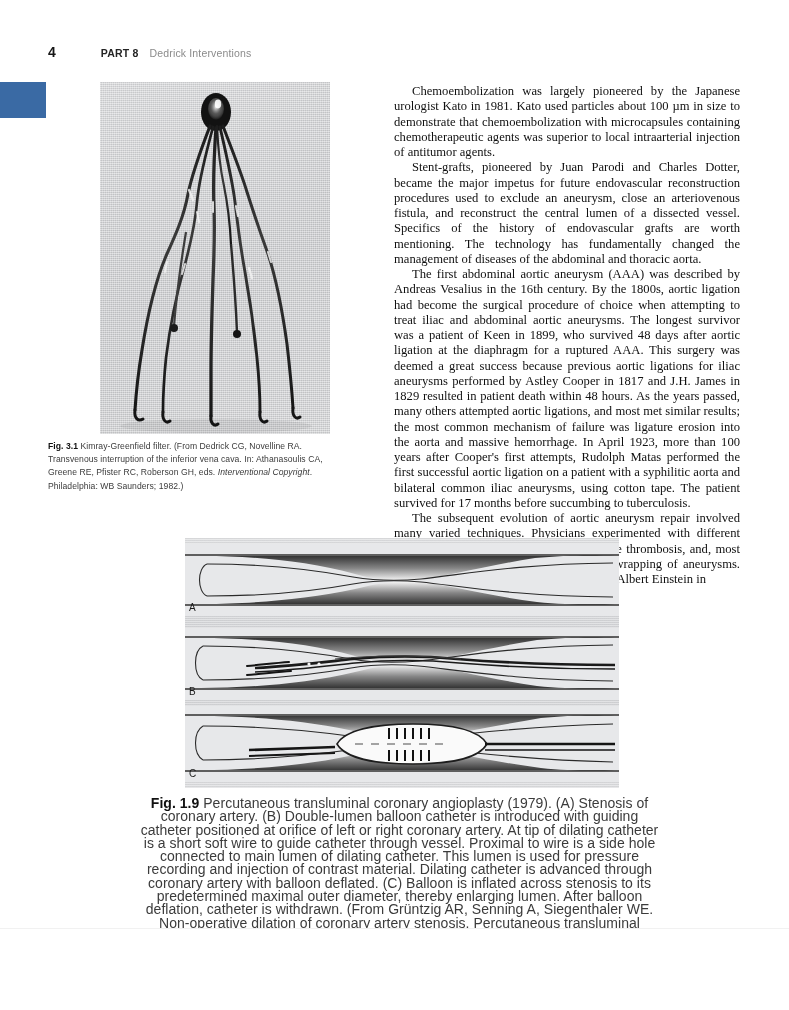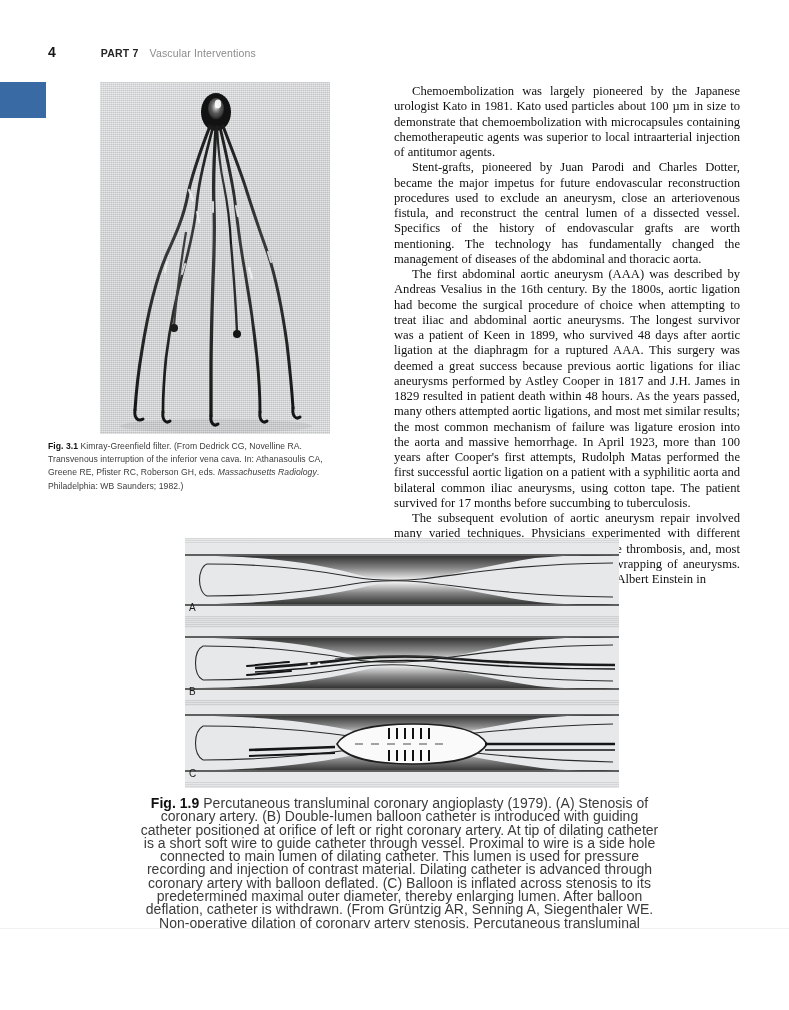--- a/index.html
+++ b/index.html
@@ -187,22 +187,22 @@
     border-top: 1px solid #f1f1f1;
   }
 </style>
 </head>
 <body>
 
 <div id="page">
 
   <div id="running-head">
     <span id="folio">4</span>
-    <span id="part-label">PART 7</span>
-    <span id="part-title">Vascular Interventions</span>
+    <span id="part-label">PART 8</span>
+    <span id="part-title">Dedrick Interventions</span>
   </div>
 
   <div id="thumb-tab"></div>
 
   <div id="left-col">
 
     <div id="fig18-frame">
       <div class="grain"></div>
       <svg id="fig18-art" viewBox="0 0 230 352" preserveAspectRatio="none">
         <defs>
@@ -255,21 +255,21 @@
           <circle cx="137" cy="252" r="4" fill="#141414"></circle>
           <path d="M86,150 C80,186 76,218 74,244" fill="none" stroke="#3d3d3d" stroke-width="2.2"></path>
           <circle cx="74" cy="246" r="4" fill="#1a1a1a"></circle>
         </g>
 
         <ellipse cx="116" cy="344" rx="96" ry="7" fill="#000000" opacity=".06"></ellipse>
       </svg>
     </div>
 
     <div id="fig18-caption">
-      <b>Fig. 3.1</b><span> </span><span>Kimray-Greenfield filter. (From Dedrick CG, Novelline RA. Transvenous interruption of the inferior vena cava. In: Athanasoulis CA, Greene RE, Pfister RC, Roberson GH, eds. </span><i>Massachusetts Radiology</i><span>. Philadelphia: WB Saunders; 1982.)</span>
+      <b>Fig. 3.1</b><span> </span><span>Kimray-Greenfield filter. (From Dedrick CG, Novelline RA. Transvenous interruption of the inferior vena cava. In: Athanasoulis CA, Greene RE, Pfister RC, Roberson GH, eds. </span><i>Interventional Copyright</i><span>. Philadelphia: WB Saunders; 1982.)</span>
     </div>
   </div>
 
   <div id="body-col">
     <p>Chemoembolization was largely pioneered by the Japanese urologist Kato in 1981. Kato used particles about 100 µm in size to demonstrate that chemoembolization with microcapsules containing chemotherapeutic agents was superior to local intraarterial injection of antitumor agents.</p>
     <p>Stent-grafts, pioneered by Juan Parodi and Charles Dotter, became the major impetus for future endovascular reconstruction procedures used to exclude an aneurysm, close an arteriovenous fistula, and reconstruct the central lumen of a dissected vessel. Specifics of the history of endovascular grafts are worth mentioning. The technology has fundamentally changed the management of diseases of the abdominal and thoracic aorta.</p>
     <p>The first abdominal aortic aneurysm (AAA) was described by Andreas Vesalius in the 16th century. By the 1800s, aortic ligation had become the surgical procedure of choice when attempting to treat iliac and abdominal aortic aneurysms. The longest survivor was a patient of Keen in 1899, who survived 48 days after aortic ligation at the diaphragm for a ruptured AAA. This surgery was deemed a great success because previous aortic ligations for iliac aneurysms performed by Astley Cooper in 1817 and J.H. James in 1829 resulted in patient death within 48 hours. As the years passed, many others attempted aortic ligations, and most met similar results; the most common mechanism of failure was ligature erosion into the aorta and massive hemorrhage. In April 1923, more than 100 years after Cooper's first attempts, Rudolph Matas performed the first successful aortic ligation on a patient with a syphilitic aorta and bilateral common iliac aneurysms, using cotton tape. The patient survived for 17 months before succumbing to tuberculosis.</p>
     <p>The subsequent evolution of aortic aneurysm repair involved many varied techniques. Physicians experimented with different variations of aortic ligation, wires to induce thrombosis, and, most notably, reactive polyethylene cellophane wrapping of aneurysms. This particular technique was performed on Albert Einstein in</p>
   </div>
 

